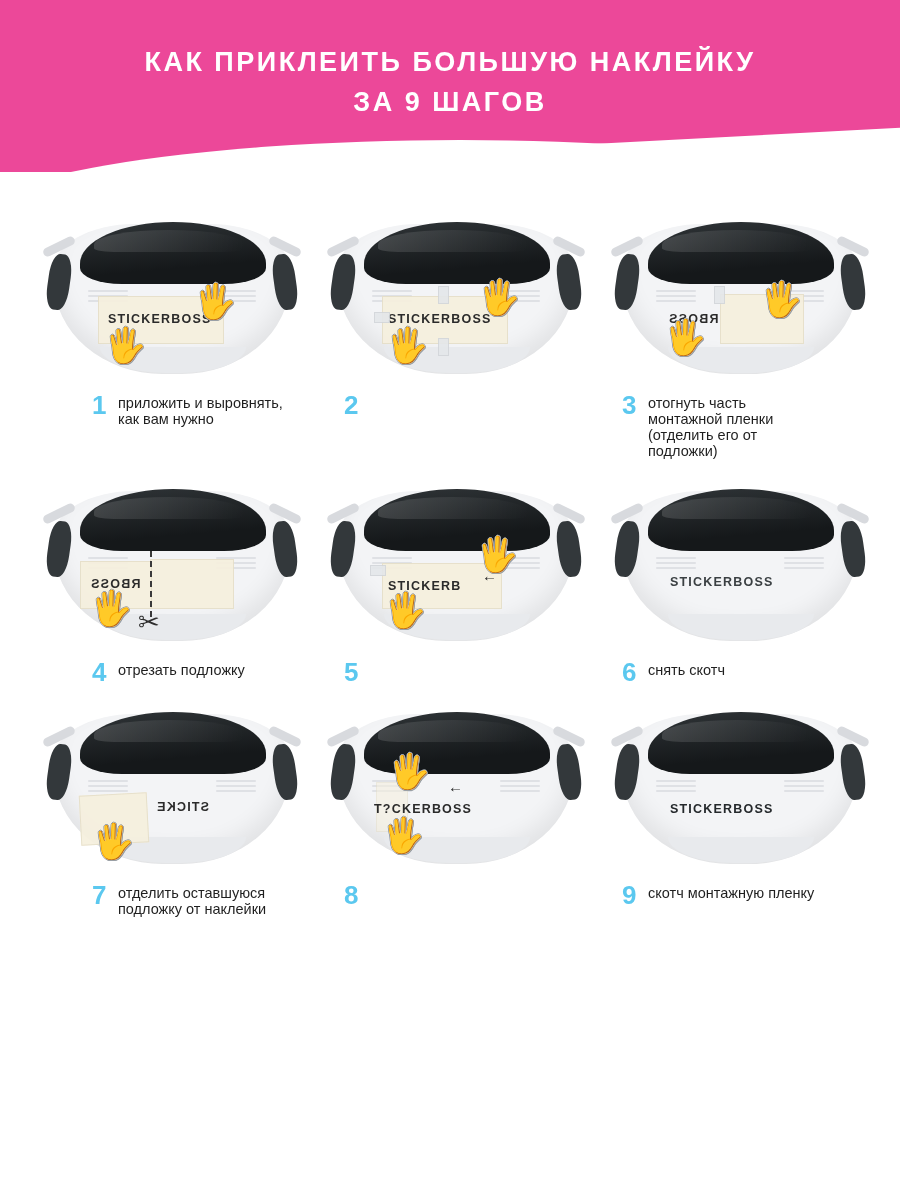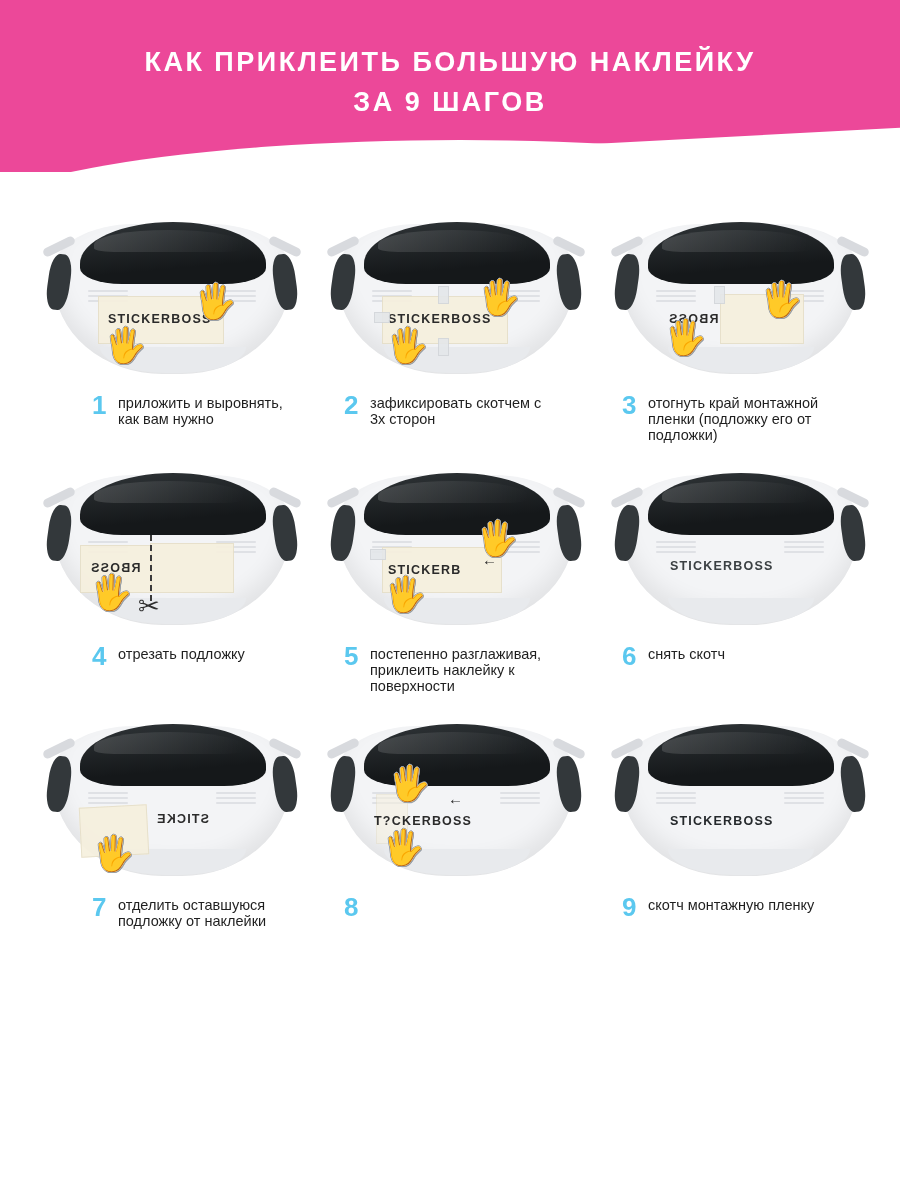--- a/index.html
+++ b/index.html
@@ -311,21 +311,20 @@
         <div class="sticker-text" style="left:58px; top:100px;">STICKERBOSS</div>
         <div class="tape" style="left:108px; top:74px; width:9px; height:16px;"></div>
         <div class="tape" style="left:108px; top:126px; width:9px; height:16px;"></div>
         <div class="tape" style="left:44px; top:100px; width:14px; height:9px;"></div>
         <span class="hand" style="left:148px; top:68px;">🖐</span>
         <span class="hand" style="left:56px; top:116px;">🖐</span>
       </div>
     </div>
     <div class="caption">
       <div class="step-num">2</div>
-      <div class="step-text">зафиксировать скотчем с 3х сторон</div>
     </div>
   </div>
 
   <div class="cell c3">
     <div class="scene">
       <div class="car">
         <div class="car-body"></div>
         <div class="car-glass"></div>
         <div class="side left"></div>
         <div class="side right"></div>
@@ -344,21 +343,21 @@
         <div class="grille"></div>
         <div class="film" style="left:106px; top:82px; width:82px; height:48px;"></div>
         <div class="sticker-text flip" style="left:54px; top:100px;">RBOSS</div>
         <div class="tape" style="left:100px; top:74px; width:9px; height:16px;"></div>
         <span class="hand" style="left:146px; top:70px;">🖐</span>
         <span class="hand" style="left:50px; top:108px;">🖐</span>
       </div>
     </div>
     <div class="caption">
       <div class="step-num">3</div>
-      <div class="step-text">отогнуть край монтажной пленки (подложку его от подложки)</div>
+      <div class="step-text">отогнуть часть монтажной пленки (отделить его от подложки)</div>
     </div>
   </div>
 
   <div class="cell c1">
     <div class="scene">
       <div class="car">
         <div class="car-body"></div>
         <div class="car-glass"></div>
         <div class="side left"></div>
         <div class="side right"></div>
@@ -412,21 +411,20 @@
         <div class="film" style="left:52px; top:84px; width:118px; height:44px;"></div>
         <div class="sticker-text" style="left:58px; top:100px;">STICKERB</div>
         <div class="tape" style="left:40px; top:86px; width:14px; height:9px;"></div>
         <div class="arrow-lbl" style="left:152px; top:88px;">←</div>
         <span class="hand" style="left:146px; top:58px;">🖐</span>
         <span class="hand" style="left:54px; top:114px;">🖐</span>
       </div>
     </div>
     <div class="caption">
       <div class="step-num">5</div>
-      <div class="step-text">постепенно разглаживая, приклеить наклейку к поверхности</div>
     </div>
   </div>
 
   <div class="cell c3">
     <div class="scene">
       <div class="car">
         <div class="car-body"></div>
         <div class="car-glass"></div>
         <div class="side left"></div>
         <div class="side right"></div>

